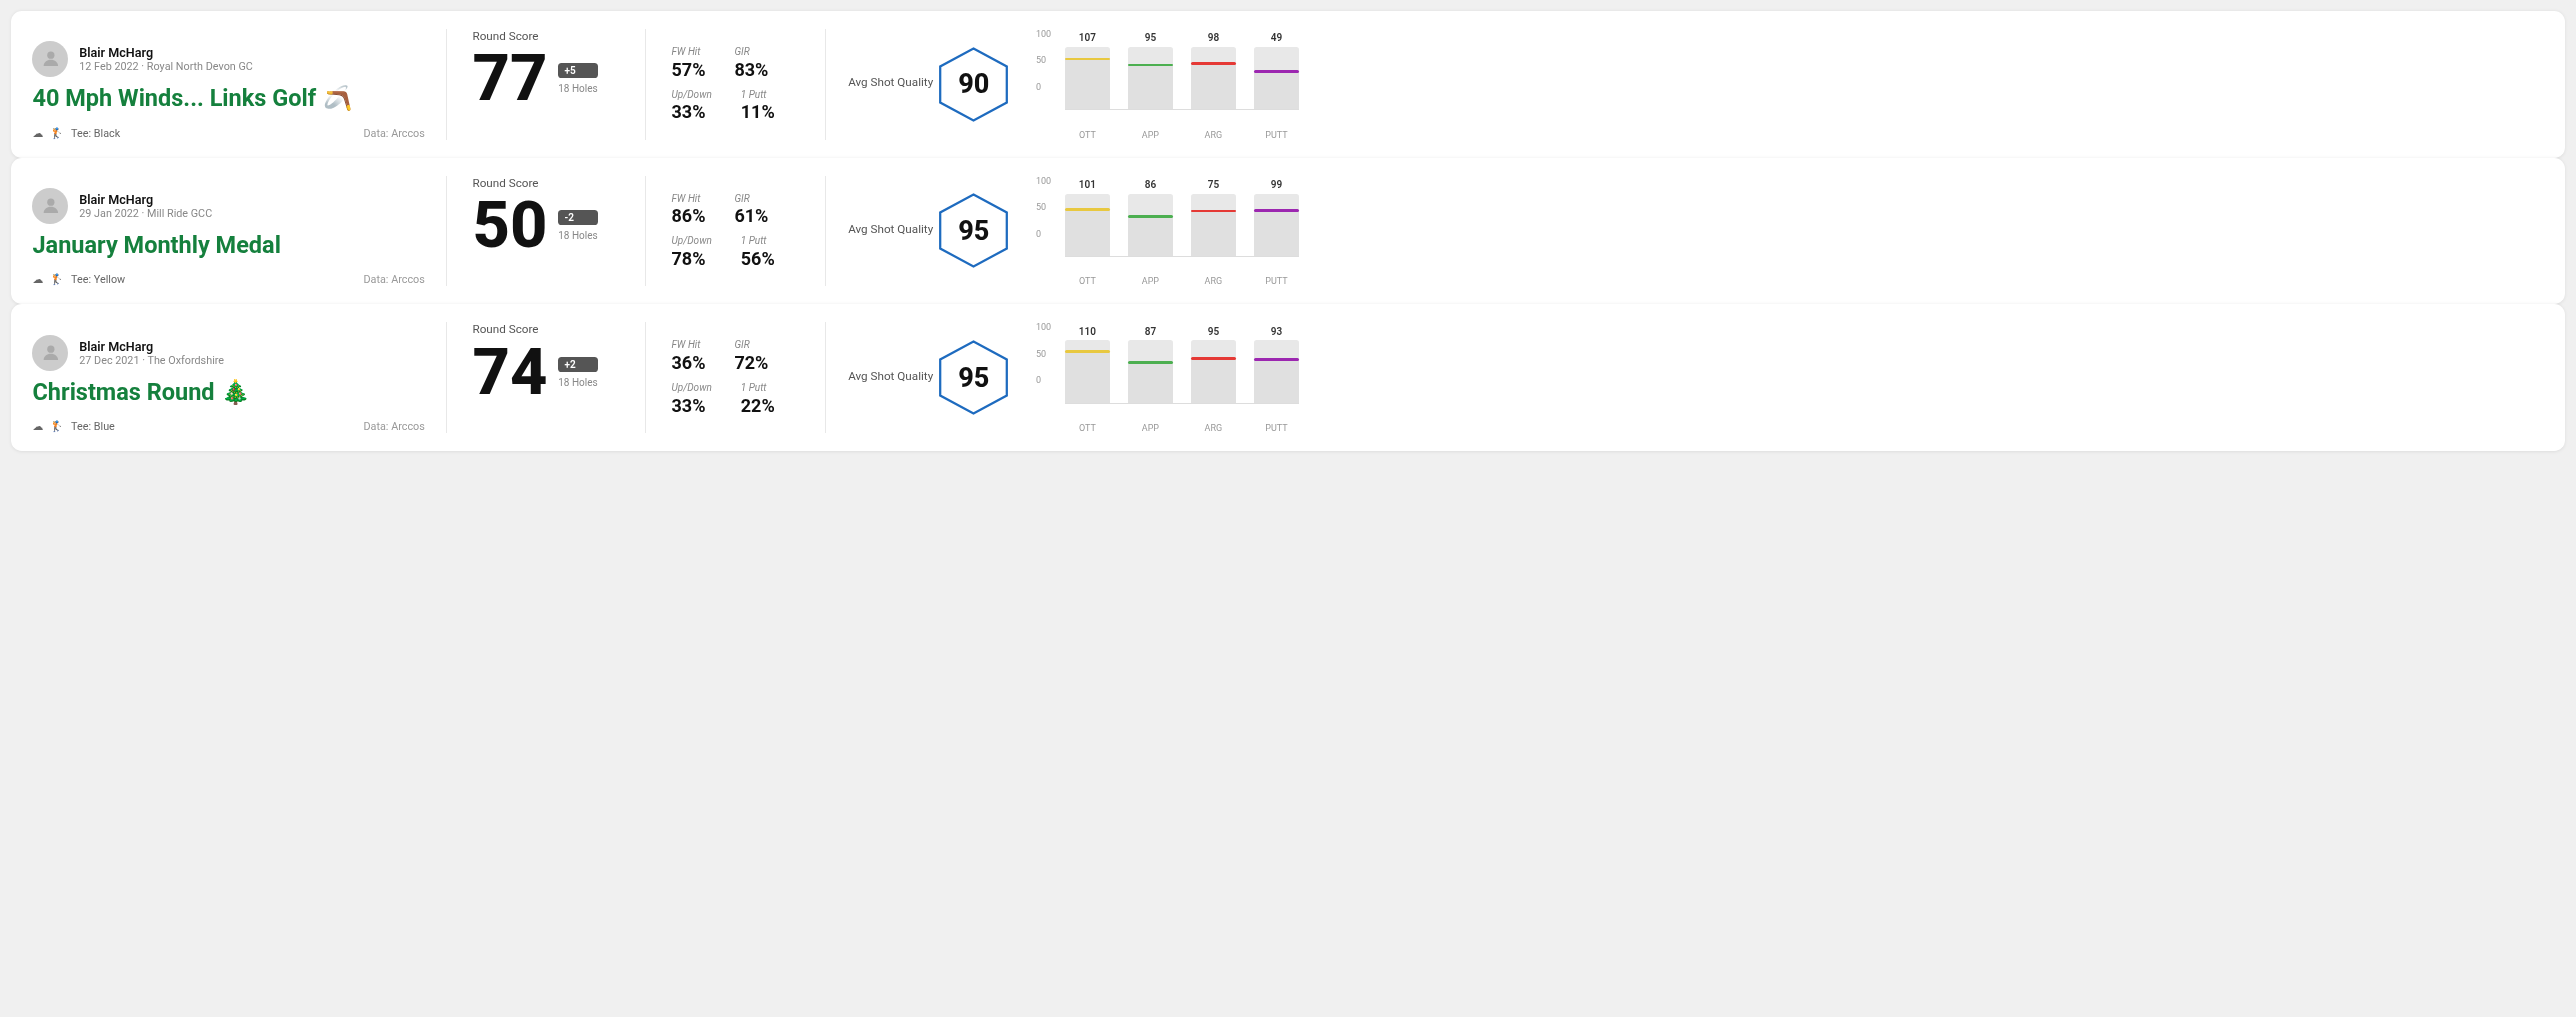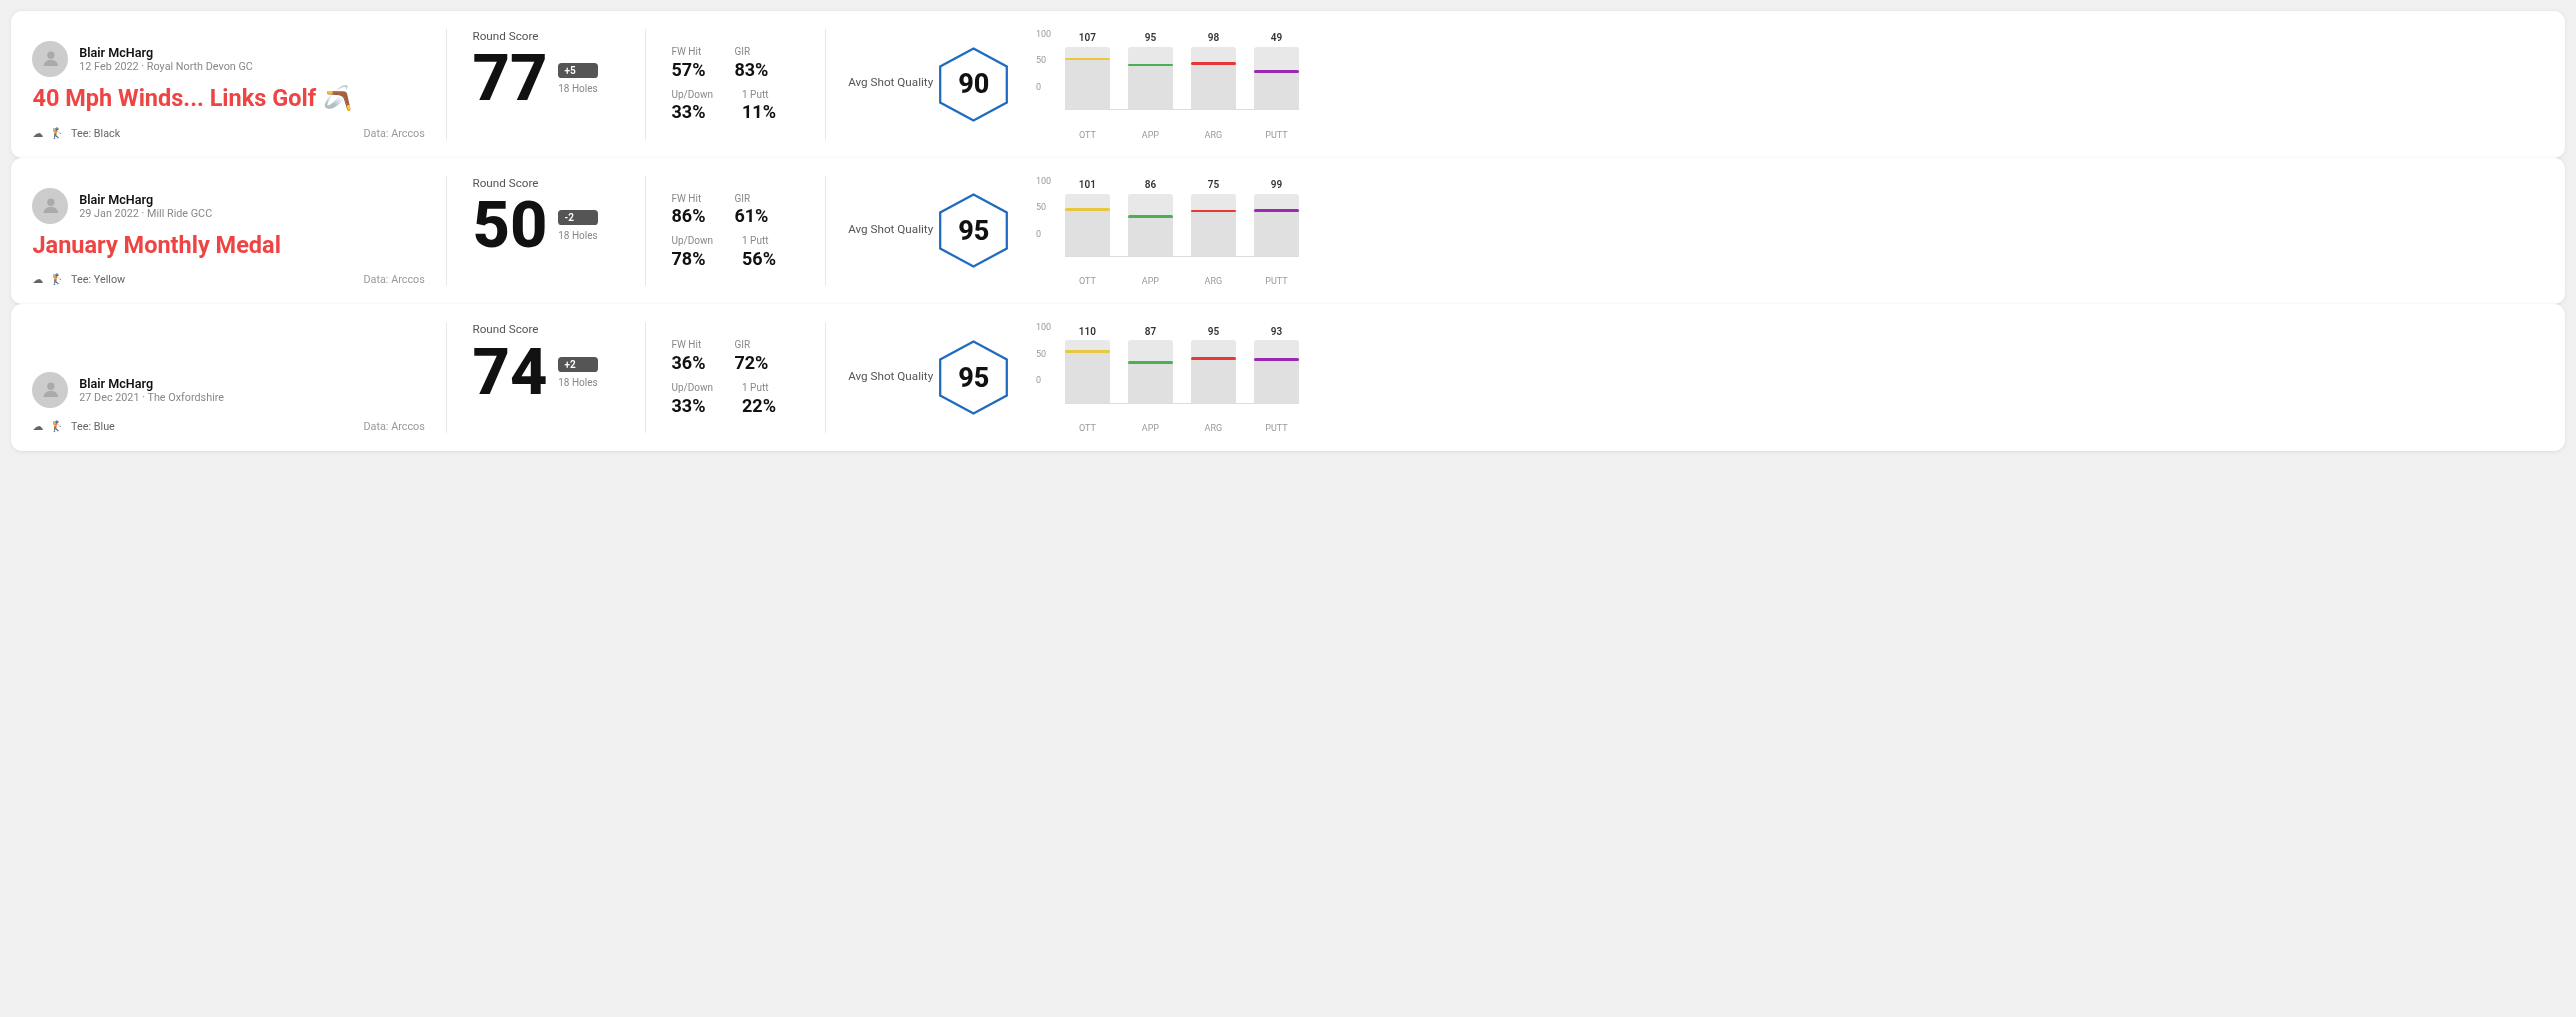--- a/index.html
+++ b/index.html
@@ -52,21 +52,21 @@
       font-size: 12.6px;
       color: #111;
     }
     .user-date {
       font-size: 10.8px;
       color: #888;
     }
     .round-title {
       font-size: 23.5px;
       font-weight: 700;
-      color: #ef4444;
+      color: #15803d;
       margin: 7.2px 0;
       display: flex;
       align-items: center;
       gap: 7.2px;
     }
     .card-bottom {
       display: flex;
       align-items: center;
       justify-content: space-between;
       margin-top: 7.2px;
@@ -137,20 +137,21 @@
     }
     .stats-row {
       display: flex;
       gap: 29px;
     }
     .stat-item {}
     .stat-label {
       font-size: 10px;
       color: #888;
       margin-bottom: 1.8px;
+      font-style: italic;
     }
     .stat-value {
       font-size: 18px;
       font-weight: 700;
       color: #111;
     }
     
     .card-quality {
       flex: 1;
       padding: 0 21.7px;
@@ -514,20 +515,23 @@
             <svg viewBox="0 0 24 24" fill="#aaa">
                 <circle cx="12" cy="8" r="4"></circle>
                 <path d="M4 20c0-4 3.6-7 8-7s8 3 8 7"></path>
               </svg>
           </div>
           <div class="user-info">
             <div class="user-name">Blair McHarg</div>
             <div class="user-date">27 Dec 2021 · The Oxfordshire</div>
           </div>
         </div>
+        <div class="round-title">
+          Christmas Round <span>🎄</span>
+        </div>
       </div>
       <div class="card-bottom">
         <div class="tee-info">
           <span>☁</span>
           <span>🏌</span>
           <span>Tee: Blue</span>
         </div>
         <div class="data-source">Data: Arccos</div>
       </div>
     </div>

